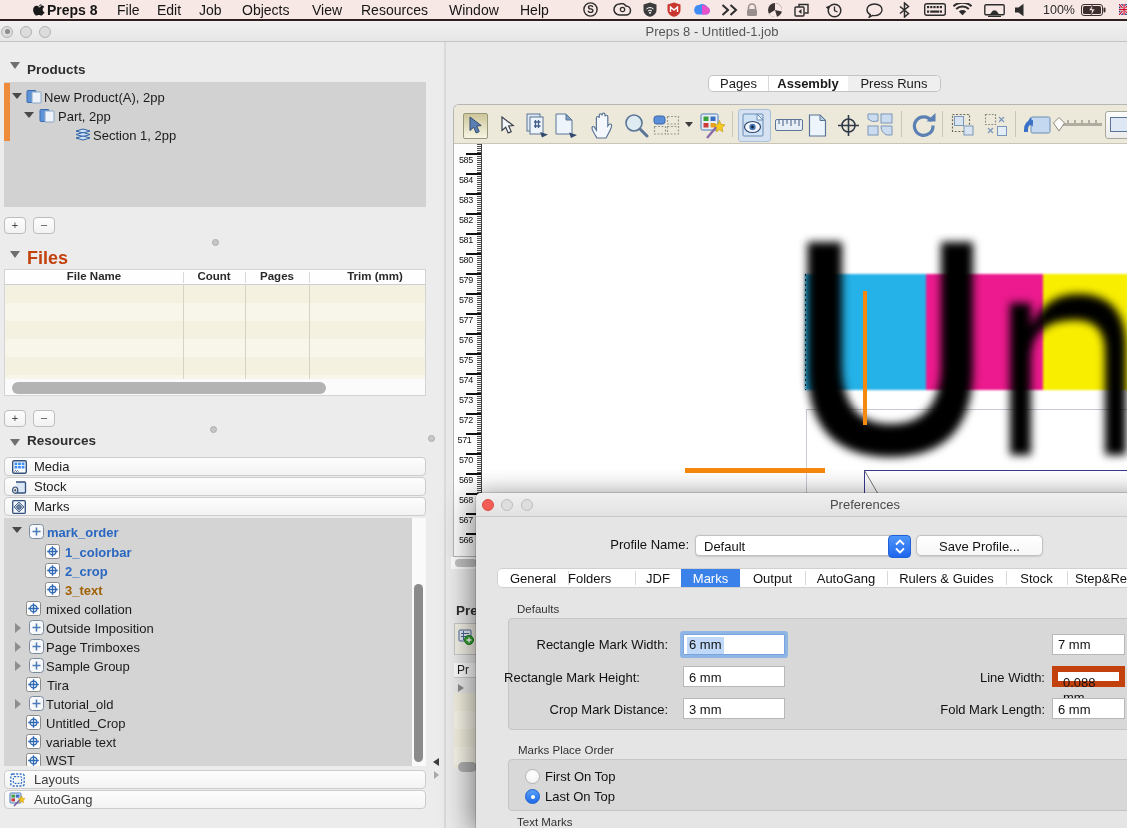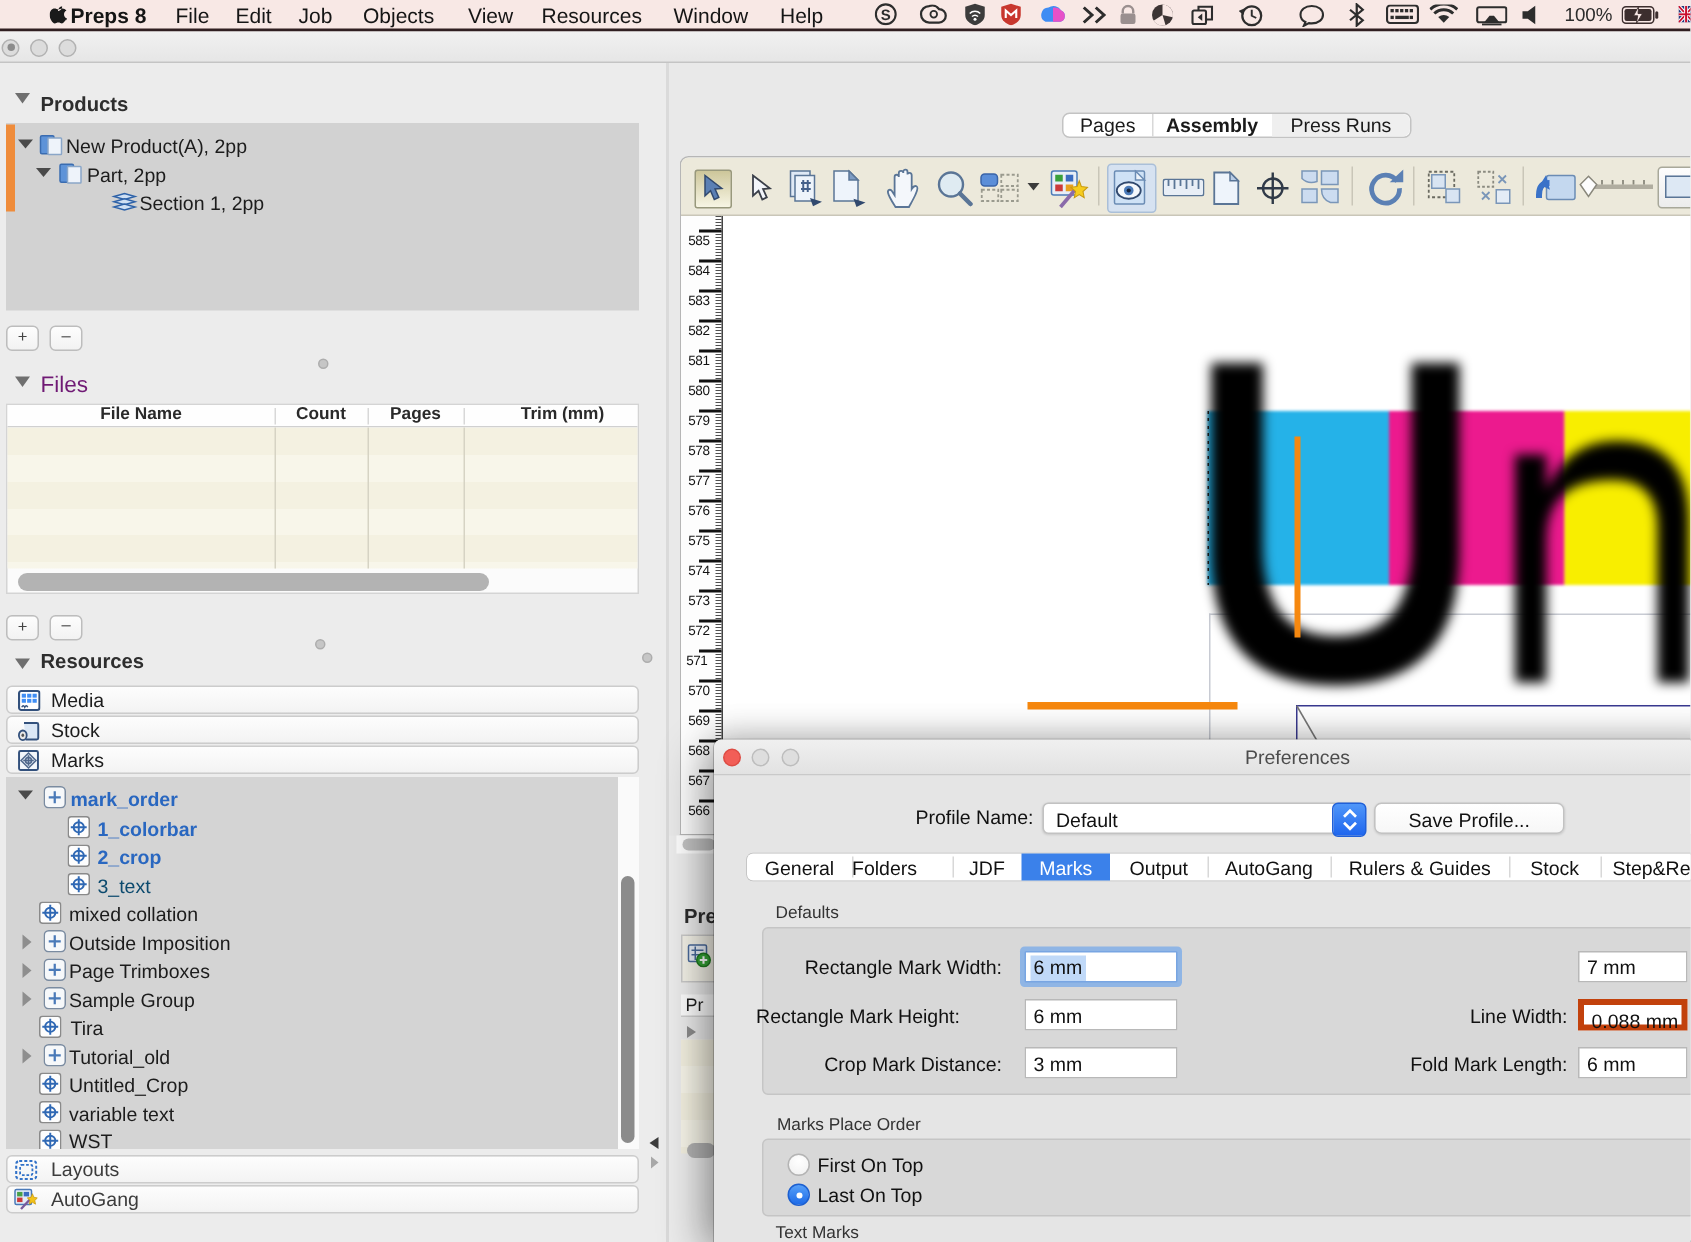--- a/index.html
+++ b/index.html
@@ -117,20 +117,21 @@
       <rect x="4.4" width="1.3" height="11" fill="#c8102e"></rect>
       <rect y="4.9" width="10" height="1.3" fill="#c8102e"></rect>
     </svg>
 </div>
 
 <div class="abs" style="left:0;top:20.5px;width:1127px;height:20.5px;background:linear-gradient(#f1f1f1,#e6e6e6);border-bottom:1px solid #c4c4c4">
   <div class="abs tl" style="left:1px;top:5px;width:10px;height:10px;background:#dcdcdc;border:1px solid #b2b2b2"></div>
   <div class="abs tl" style="left:4.5px;top:8.5px;width:5px;height:5px;background:#8c8c8c"></div>
   <div class="abs tl" style="left:20px;top:5px;width:10px;height:10px;background:#dcdcdc;border:1px solid #b2b2b2"></div>
   <div class="abs tl" style="left:39px;top:5px;width:10px;height:10px;background:#dcdcdc;border:1px solid #b2b2b2"></div>
+  <div class="abs" style="left:562px;top:3px;width:300px;text-align:center;font-size:13px;color:#565656">Preps 8 - Untitled-1.job</div>
 </div>
 
 <div class="abs" style="left:446px;top:42px;width:681px;height:786px;background:#e9e9e9"></div>
 <div class="abs" style="left:444px;top:42px;width:2px;height:786px;background:#dadada"></div>
 
 <div id="sidebar" class="abs" style="left:0;top:42px;width:444px;height:786px;background:#ececec;font-size:13px;color:#1c1c1c">
 
   <div class="abs" style="left:11px;top:-42px"></div>
   <div class="abs" style="left:10px;top:20px;width:0;height:0;border-left:5.5px solid transparent;border-right:5.5px solid transparent;border-top:7px solid #6f6f6f"></div>
   <div class="abs" style="left:27px;top:20px;font-weight:bold;font-size:13.5px;color:#2e2e2e">Products</div>
@@ -156,21 +157,21 @@
         <path d="M2 10 L9 8 L16 10 L9 12 Z"></path>
       </g>
     </svg>
   <div class="abs" style="left:93px;top:85.5px">Section 1, 2pp</div>
 
   <div class="abs" style="left:4px;top:175px;width:20px;height:15px;background:linear-gradient(#fdfdfd,#f2f2f2);border:1px solid #bdbdbd;border-radius:4px;text-align:center;font-size:11px;line-height:14px;color:#444">+</div>
   <div class="abs" style="left:33px;top:175px;width:20px;height:15px;background:linear-gradient(#fdfdfd,#f2f2f2);border:1px solid #bdbdbd;border-radius:4px;text-align:center;font-size:11px;line-height:13px;color:#444">–</div>
   <div class="abs tl" style="left:212px;top:197px;width:5px;height:5px;background:#c6c6c6;border:1px solid #adadad"></div>
 
   <div class="abs" style="left:10px;top:209px;width:0;height:0;border-left:5.5px solid transparent;border-right:5.5px solid transparent;border-top:7px solid #6f6f6f"></div>
-  <div class="abs" style="left:27px;top:206px;font-weight:normal;font-size:15px;color:#701a75">Files</div>
+  <div class="abs" style="left:27px;top:206px;font-weight:bold;font-size:18px;color:#c2410c">Files</div>
   <div class="abs" style="left:4px;top:227px;width:422px;height:127px;background:#fbfbfb;border:1px solid #d4d4d4;box-sizing:border-box"></div>
 
   <div class="abs" style="left:5px;top:228px;width:420px;height:14px;background:#fefefe;border-bottom:1px solid #d0d0d0;font-size:11.5px;font-weight:bold;color:#2a2a2a">
      <div class="abs" style="left:0;top:0px;width:178px;text-align:center">File Name</div>
      <div class="abs" style="left:178px;top:0px;width:62px;text-align:center">Count</div>
      <div class="abs" style="left:240px;top:0px;width:64px;text-align:center">Pages</div>
      <div class="abs" style="left:304px;top:0px;width:132px;text-align:center">Trim (mm)</div>
      <div class="abs" style="left:178px;top:2px;width:1px;height:11px;background:#d8d8d8"></div>
      <div class="abs" style="left:240px;top:2px;width:1px;height:11px;background:#d8d8d8"></div>
      <div class="abs" style="left:304px;top:2px;width:1px;height:11px;background:#d8d8d8"></div>
@@ -244,21 +245,21 @@
         <rect x="0.5" y="0.5" width="14" height="14" rx="2" fill="#fdfdfd" stroke="#8a8a8a"></rect>
         <circle cx="7.5" cy="7.5" r="3.4" fill="none" stroke="#2f68b4" stroke-width="1.3"></circle>
         <path d="M7.5 2.2 V12.8 M2.2 7.5 H12.8" stroke="#2f68b4" stroke-width="1.3"></path>
       </svg>
     <div class="abs" style="left:65px;top:45.5px;color:#2967c0;font-weight:bold">2_crop</div>
     <svg class="abs" style="left:45px;top:63.5px" width="15" height="15" viewBox="0 0 15 15">
         <rect x="0.5" y="0.5" width="14" height="14" rx="2" fill="#fdfdfd" stroke="#8a8a8a"></rect>
         <circle cx="7.5" cy="7.5" r="3.4" fill="none" stroke="#2f68b4" stroke-width="1.3"></circle>
         <path d="M7.5 2.2 V12.8 M2.2 7.5 H12.8" stroke="#2f68b4" stroke-width="1.3"></path>
       </svg>
-    <div class="abs" style="left:65px;top:64.5px;color:#0c4a6e;font-weight:normal">3_text</div>
+    <div class="abs" style="left:65px;top:64.5px;color:#a16207;font-weight:bold">3_text</div>
     <svg class="abs" style="left:26px;top:82.5px" width="15" height="15" viewBox="0 0 15 15">
         <rect x="0.5" y="0.5" width="14" height="14" rx="2" fill="#fdfdfd" stroke="#8a8a8a"></rect>
         <circle cx="7.5" cy="7.5" r="3.4" fill="none" stroke="#2f68b4" stroke-width="1.3"></circle>
         <path d="M7.5 2.2 V12.8 M2.2 7.5 H12.8" stroke="#2f68b4" stroke-width="1.3"></path>
       </svg>
     <div class="abs" style="left:46px;top:83.5px">mixed collation</div>
     <div class="abs" style="left:15px;top:105px;width:0;height:0;border-top:5px solid transparent;border-bottom:5px solid transparent;border-left:6.5px solid #8e8e8e"></div>
     <svg class="abs" style="left:29px;top:101.5px" width="15" height="15" viewBox="0 0 15 15">
         <rect x="0.5" y="0.5" width="14" height="14" rx="3" fill="#f6f8fa" stroke="#7a8ba0"></rect>
         <path d="M7.5 3.5 V11.5 M3.5 7.5 H11.5" stroke="#4a7ab8" stroke-width="1.5"></path>
@@ -612,21 +613,21 @@
       <span style="position:absolute;left:5px;top:2.5px">6 mm</span>
     </div>
   <div class="abs" style="left:207px;top:205px;width:102px;height:21px;background:#fff;border:1px solid #b8b8b8;box-sizing:border-box">
       <span style="position:absolute;left:5px;top:2.5px">3 mm</span>
     </div>
   <div class="abs" style="left:300px;top:176.5px;width:269px;text-align:right">Line Width:</div>
   <div class="abs" style="left:300px;top:208.5px;width:269px;text-align:right">Fold Mark Length:</div>
   <div class="abs" style="left:576px;top:140.5px;width:73px;height:21px;background:#fff;border:1px solid #b8b8b8;box-sizing:border-box">
       <span style="position:absolute;left:5px;top:2.5px">7 mm</span>
     </div>
-  <div class="abs" style="left:576px;top:173px;width:73px;height:21px;background:#fff;border:4px solid #c2410c;box-sizing:border-box">
+  <div class="abs" style="left:576px;top:173px;width:73px;height:21px;background:#fff;border:6px solid #c2410c;box-sizing:border-box">
       <span style="position:absolute;left:5px;top:2.5px">0.088 mm</span>
     </div>
   <div class="abs" style="left:576px;top:205px;width:73px;height:21px;background:#fff;border:1px solid #b8b8b8;box-sizing:border-box">
       <span style="position:absolute;left:5px;top:2.5px">6 mm</span>
     </div>
 
   <div class="abs" style="left:42px;top:251px;font-size:11.5px;color:#333">Marks Place Order</div>
   <div class="abs" style="left:31.5px;top:265.5px;width:649.5px;height:52.5px;background:#d8d8d8;border:1px solid #c5c5c5;border-radius:4px;box-sizing:border-box"></div>
   <div class="abs tl" style="left:49px;top:276px;width:15px;height:15px;background:radial-gradient(circle at 50% 30%,#ffffff,#f0f0f0);border:1px solid #b4b4b4;box-sizing:border-box"></div>
   <div class="abs" style="left:69px;top:276px">First On Top</div>

